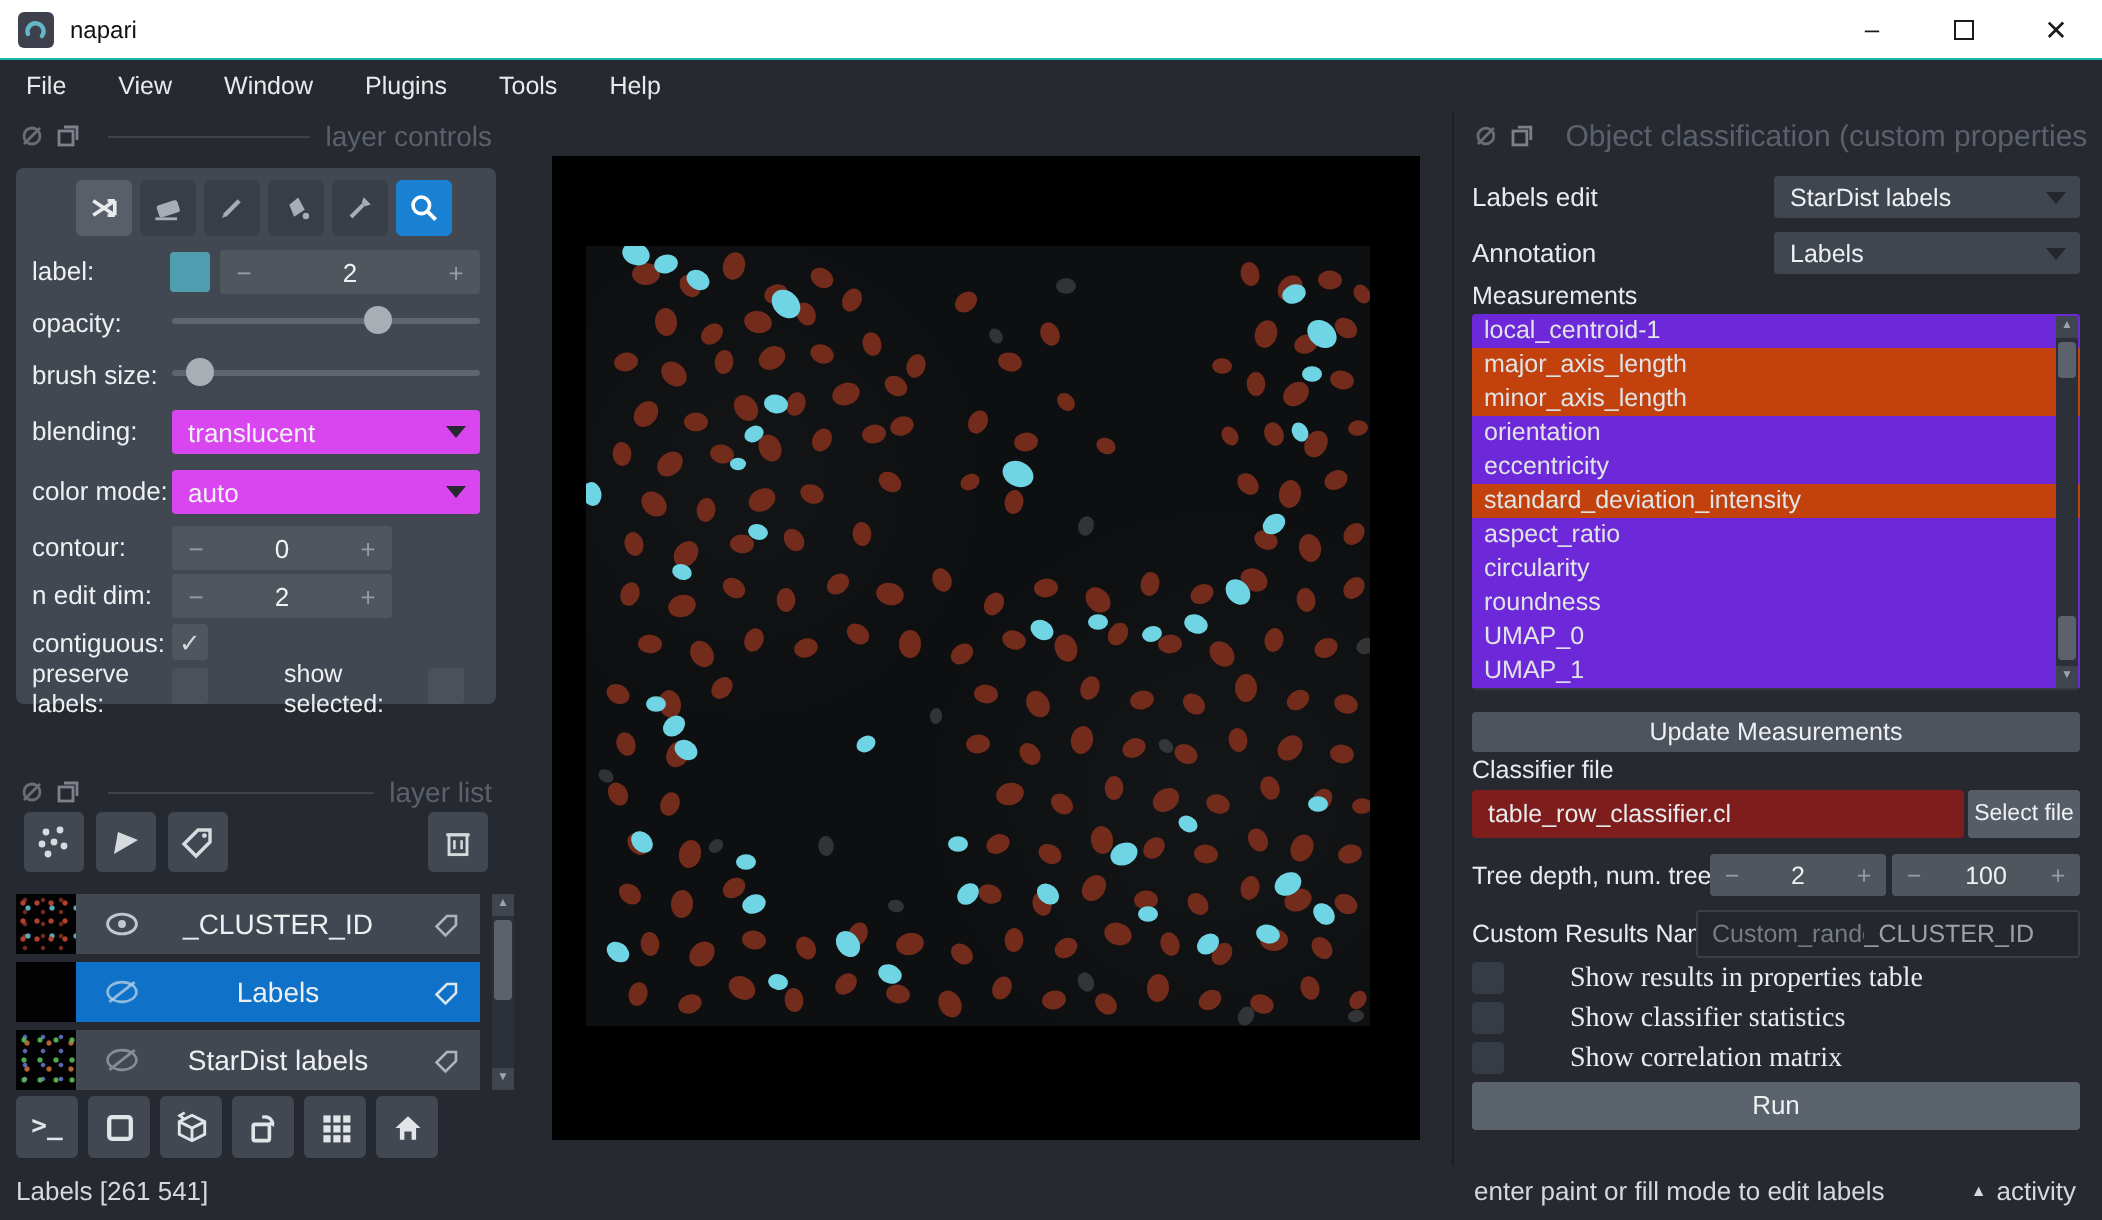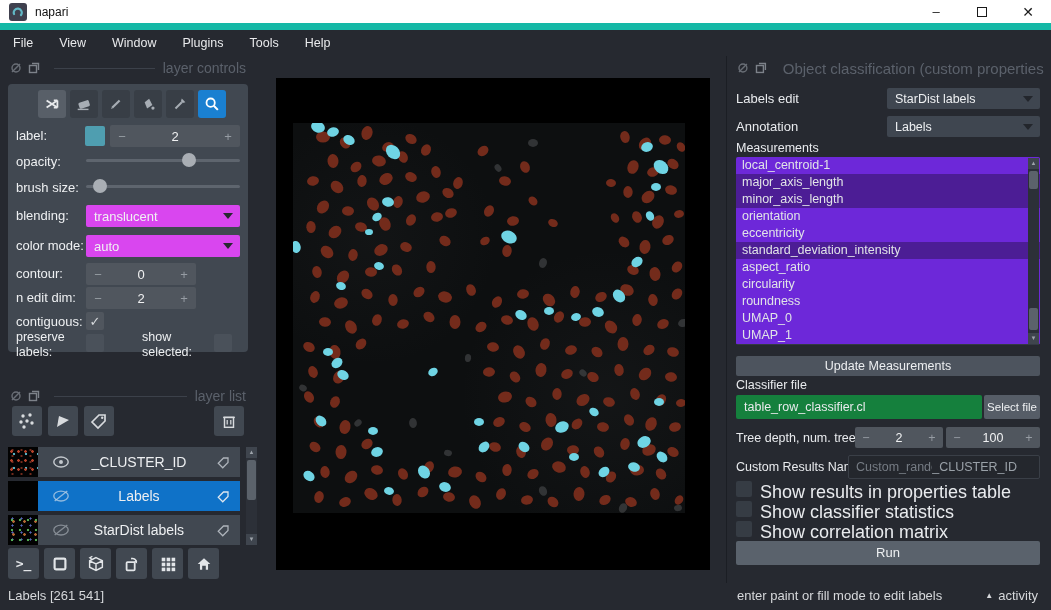--- a/index.html
+++ b/index.html
@@ -1,20 +1,20 @@
 <!DOCTYPE html>
 <html><head>
 <meta charset="utf-8">
 <style>
   html,body{margin:0;padding:0;background:#262930;}
   *{box-sizing:border-box;font-family:"Liberation Sans",sans-serif;}
   #root{position:relative;width:1051px;height:610px;background:#262930;overflow:hidden;}
 
   
-  #titlebar{position:absolute;left:0;top:0;width:1051px;height:30px;background:#ffffff;display:flex;align-items:center;border-bottom:7px solid #14b8a6;}
+  #titlebar{position:absolute;left:0;top:0;width:1051px;height:30px;background:#ffffff;display:flex;align-items:center;border-bottom:1px solid #14b8a6;}
   #appicon{width:18px;height:18px;margin-left:9px;border-radius:3px;background:#3f404e;display:flex;align-items:center;justify-content:center;}
   #apptitle{margin-left:8px;font-size:12px;color:#111;}
   #wincontrols{margin-left:auto;display:flex;height:30px;}
   .wbtn{width:46px;height:30px;display:flex;align-items:center;justify-content:center;color:#1a1a1a;font-size:13px;}
   .maxbox{width:10px;height:10px;border:1px solid #1a1a1a;}
 
   
   #menubar{position:absolute;left:0;top:30px;width:1051px;height:26px;background:#262930;display:flex;align-items:center;}
   .menu-item{padding:0 13px;font-size:12.5px;color:#e9eaec;}
 
@@ -65,32 +65,32 @@
   #canvas{position:absolute;left:276px;top:78px;width:434px;height:492px;background:#000;}
   #micro{position:absolute;left:17px;top:45px;width:392px;height:390px;background:#0d0f10;
     background-image:radial-gradient(circle at 20% 30%,rgba(70,70,72,.10),transparent 30%),radial-gradient(circle at 80% 70%,rgba(70,70,72,.12),transparent 35%);}
 
   
   #rsep{position:absolute;left:726px;top:56px;width:1px;height:527px;background:#1b1e24;}
   .rlabel{position:absolute;font-size:13px;color:#e9ebee;}
   .rcombo{position:absolute;left:887px;width:153px;height:21px;background:#3f4650;border-radius:2px;display:flex;align-items:center;padding-left:8px;font-size:12.5px;color:#eef0f2;}
   .rcombo .arrow{position:absolute;right:7px;top:8px;width:0;height:0;border-left:5px solid transparent;border-right:5px solid transparent;border-top:6px solid #23262c;}
   #mlist{position:absolute;left:736px;top:157px;width:304px;height:188px;background:#343a43;border-radius:2px;overflow:hidden;}
-  .mrow{height:17px;line-height:17px;padding-left:6px;font-size:12.5px;color:#e1e4e7;background:#4c1d95;white-space:nowrap;}
+  .mrow{height:17px;line-height:17px;padding-left:6px;font-size:12.5px;color:#e1e4e7;background:#c2410c;white-space:nowrap;}
   .mrow.sel{background:#6d28d9;}
   #upd-btn{position:absolute;left:736px;top:356px;width:304px;height:20px;background:#4d545e;border-radius:2px;text-align:center;line-height:20px;font-size:12.5px;color:#edeff1;}
-  #clf-input{position:absolute;left:736px;top:395px;width:246px;height:24px;background:#15803d;border-radius:2px;line-height:24px;padding-left:8px;font-size:12.5px;color:#e8eaec;}
+  #clf-input{position:absolute;left:736px;top:395px;width:246px;height:24px;background:#7f1d1d;border-radius:2px;line-height:24px;padding-left:8px;font-size:12.5px;color:#e8eaec;}
   #selfile-btn{position:absolute;left:984px;top:395px;width:56px;height:24px;background:#565d67;border-radius:2px;text-align:center;line-height:24px;font-size:11.5px;color:#eef0f2;}
   .rspin{position:absolute;top:427px;height:21px;background:#50565e;border-radius:2px;display:flex;align-items:center;font-size:12.5px;color:#f0f1f2;}
   .rspin .sm,.rspin .sp{width:22px;text-align:center;color:#969ca3;}
   .rspin .sv{flex:1;text-align:center;}
   #custom-input{position:absolute;left:848px;top:455px;width:192px;height:24px;background:#24272d;border:1px solid #3a3f47;border-radius:2px;display:flex;align-items:center;font-size:12.5px;}
   #custom-input .ph{color:#767c84;padding-left:7px;white-space:nowrap;overflow:hidden;max-width:92px;}
   #custom-input .cid{color:#9aa1a8;margin-left:auto;margin-right:22px;}
-  .ckrow-label{position:absolute;left:760px;font-size:18px;color:#e9ebee;}
+  .ckrow-label{position:absolute;left:785px;font-size:14px;color:#e9ebee;font-family:Liberation Serif, serif;}
   #run-btn{position:absolute;left:736px;top:541px;width:304px;height:24px;background:#5a626c;border-radius:2px;text-align:center;line-height:24px;font-size:13px;color:#eef0f2;}
 
   
   #status-left{position:absolute;left:8px;top:588px;font-size:13px;color:#d6d8db;}
   #status-right{position:absolute;left:737px;top:588px;font-size:13px;color:#d6d8db;}
   #activity{position:absolute;right:13px;top:588px;font-size:13px;color:#d6d8db;}
   #activity .chev{font-size:8px;vertical-align:2px;margin-right:5px;}
 
   svg{display:block;}
 </style>

